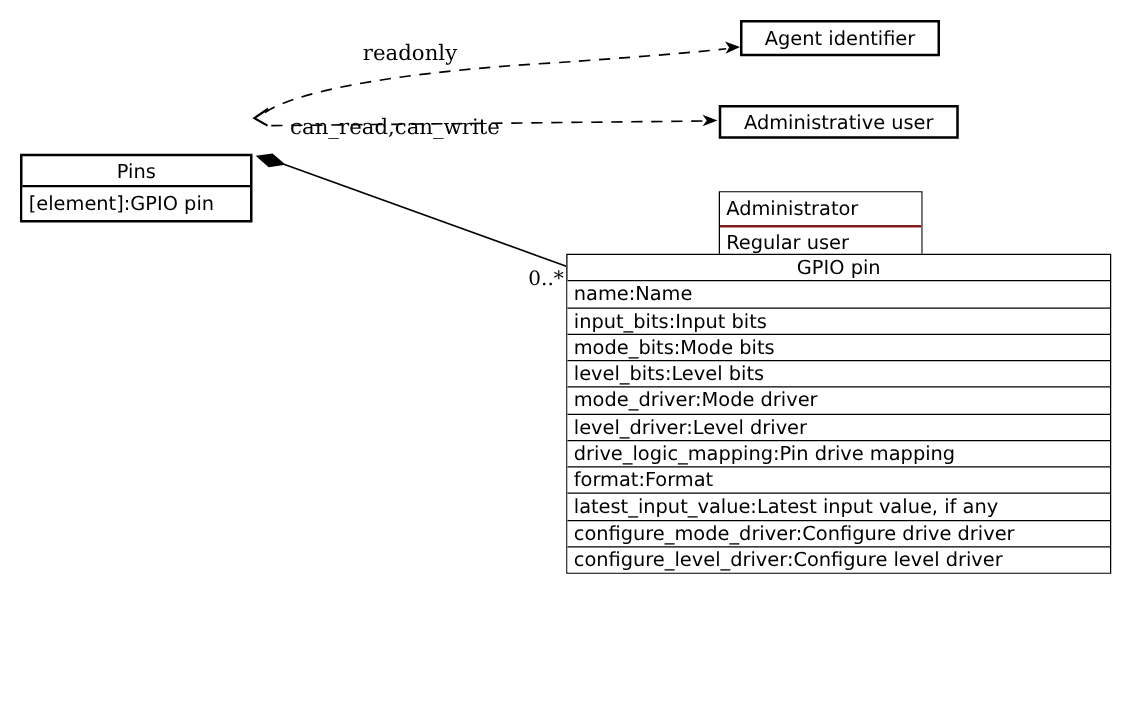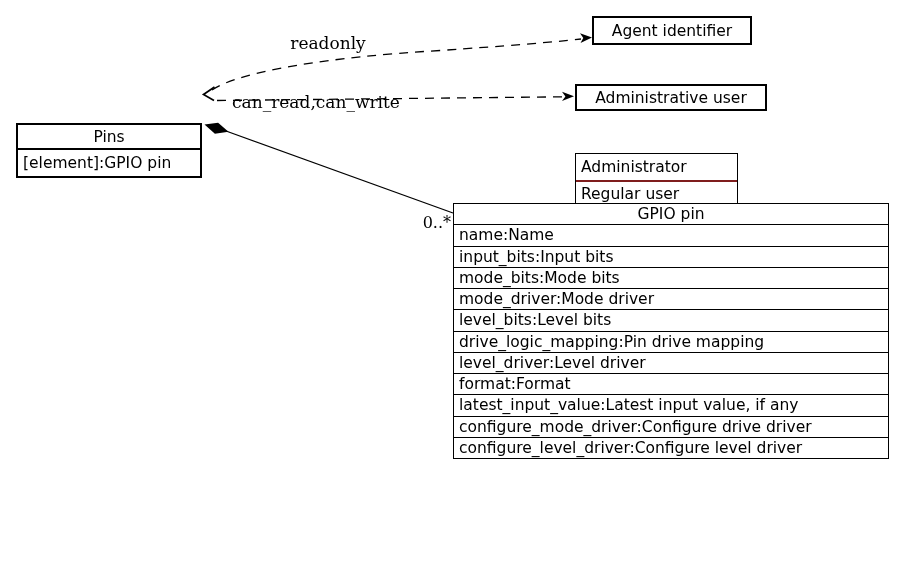--- a/index.html
+++ b/index.html
@@ -75,24 +75,24 @@
   <div class="node" id="admin-rows">
     <div class="attr-row">Administrator</div>
     <div class="attr-row">Regular user</div>
   </div>
 
   <div class="node" id="gpio-box">
     <div class="node-title">GPIO pin</div>
     <div class="attr-row">name:Name</div>
     <div class="attr-row">input_bits:Input bits</div>
     <div class="attr-row">mode_bits:Mode bits</div>
+    <div class="attr-row">level_bits:Level bits</div>
     <div class="attr-row">mode_driver:Mode driver</div>
-    <div class="attr-row">level_bits:Level bits</div>
+    <div class="attr-row">level_driver:Level driver</div>
     <div class="attr-row">drive_logic_mapping:Pin drive mapping</div>
-    <div class="attr-row">level_driver:Level driver</div>
     <div class="attr-row">format:Format</div>
     <div class="attr-row">latest_input_value:Latest input value, if any</div>
     <div class="attr-row">configure_mode_driver:Configure drive driver</div>
     <div class="attr-row">configure_level_driver:Configure level driver</div>
   </div>
 
   <div class="edge-label" id="label-readonly">readonly</div>
   <div class="edge-label" id="label-canread">can_read,can_write</div>
   <div class="edge-label" id="label-mult">0..*</div>
 

